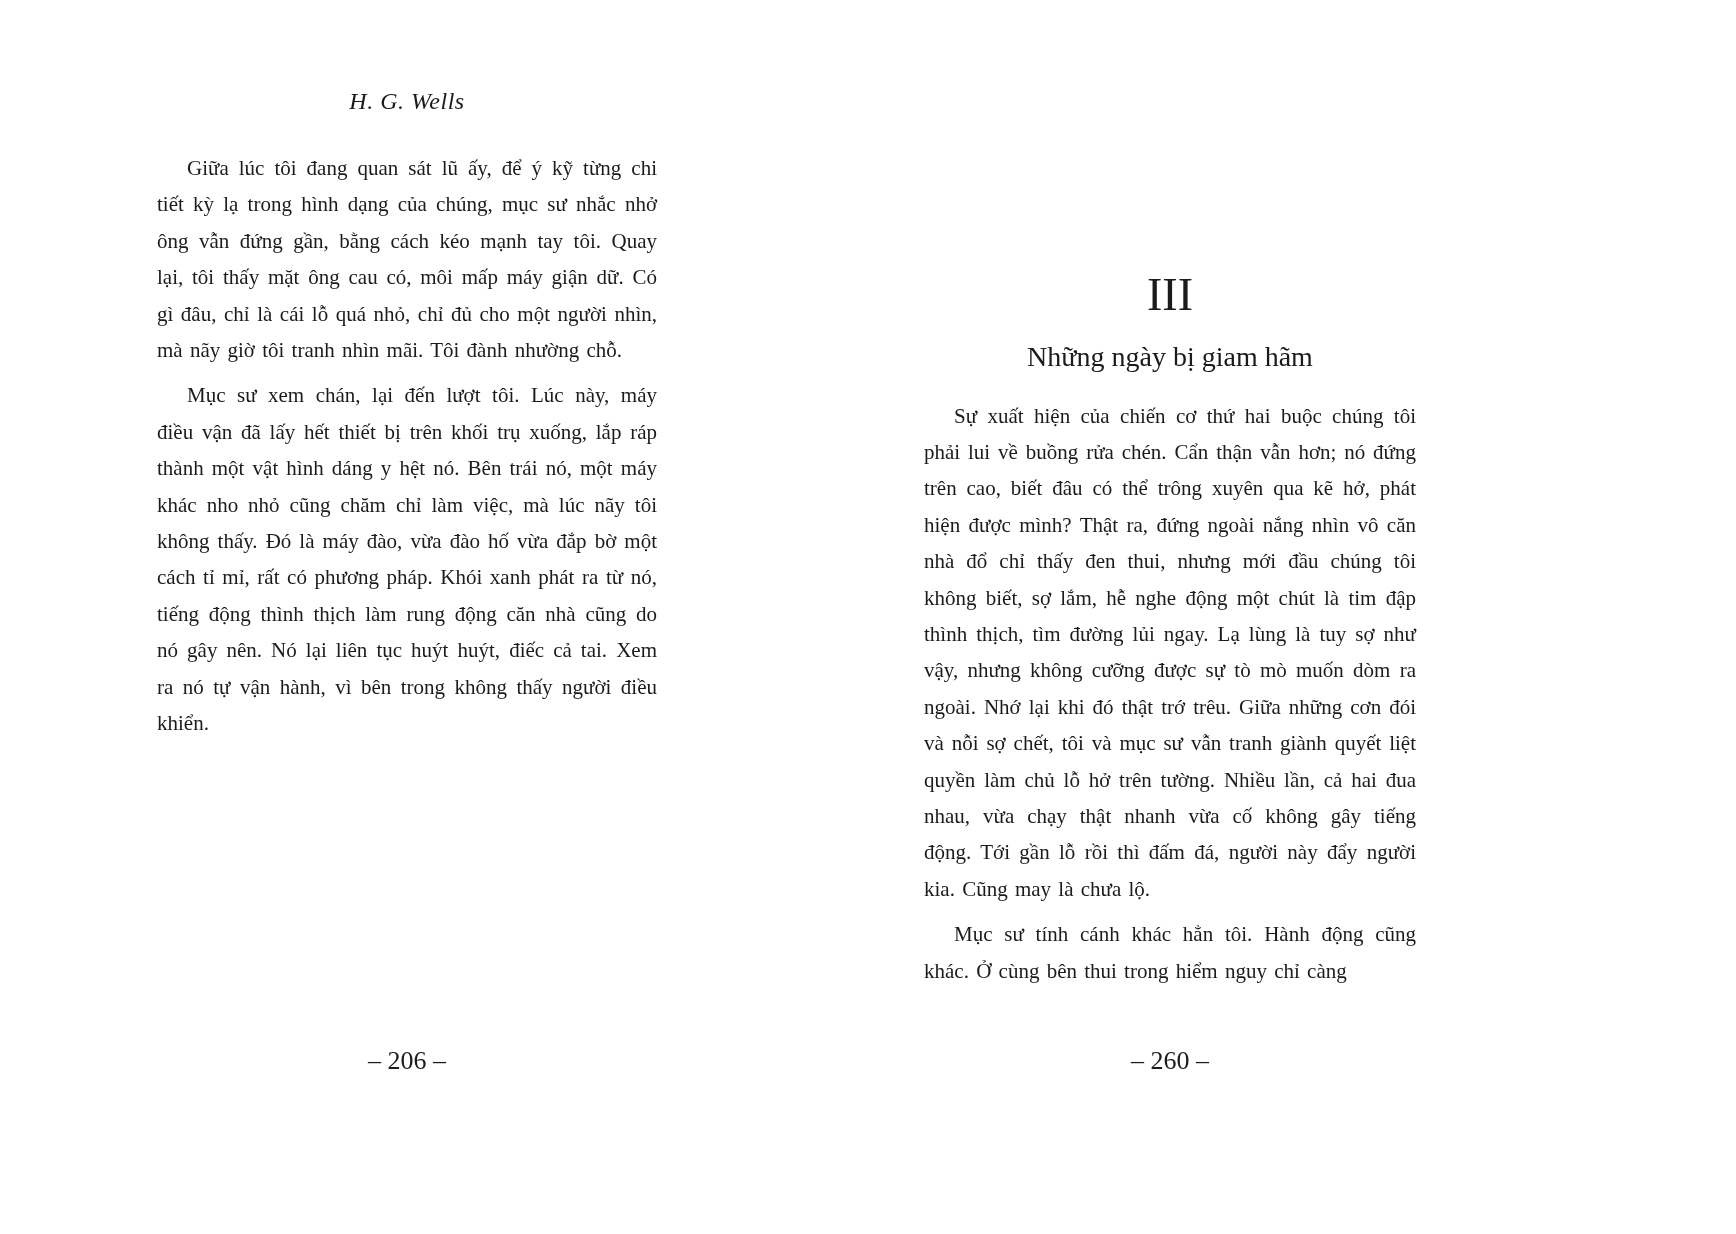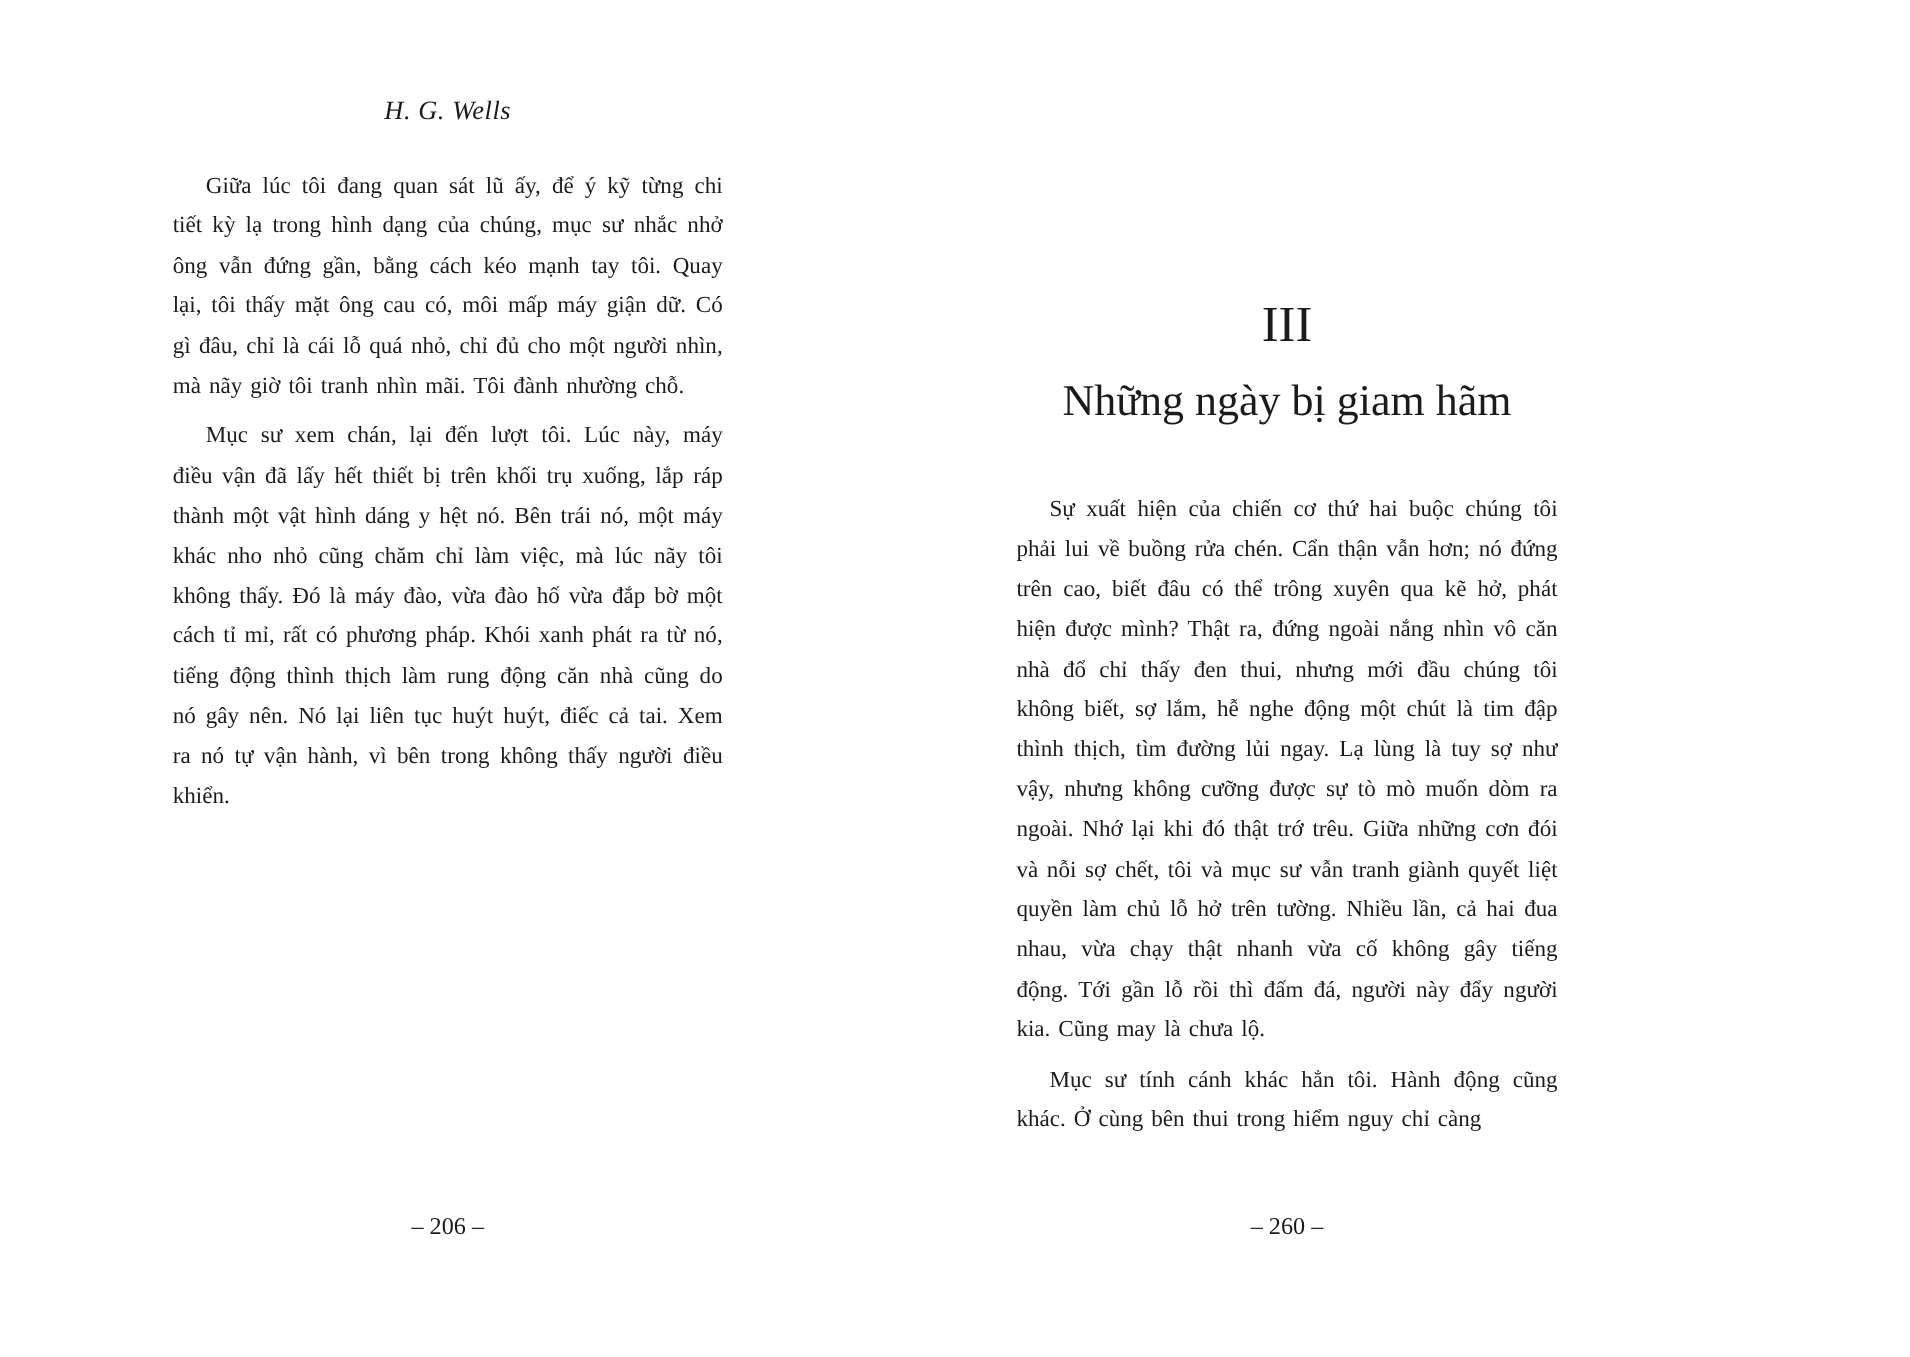--- a/index.html
+++ b/index.html
@@ -47,32 +47,32 @@
     margin-top: 272px;
     text-align: center;
   }
   .chapter-number {
     font-size: 46px;
     line-height: 1;
     margin-top: 16px;
   }
   .chapter-title {
     margin-top: 22px;
-    font-size: 40px;
+    font-size: 28px;
     line-height: 1.2;
   }
-  .page-right .body-text { margin-top: 56px; }
+  .page-right .body-text { margin-top: 24px; }
 
   .folio {
     position: absolute;
-    top: 1102px;
+    top: 1046px;
     left: 0;
     width: 100%;
     text-align: center;
-    font-size: 22px;
+    font-size: 26px;
   }
 </style>
 </head>
 <body>
 
 <div class="spread">
 
   <section class="page page-left">
     <div class="running-header">H. G. Wells</div>
     <div class="body-text">

